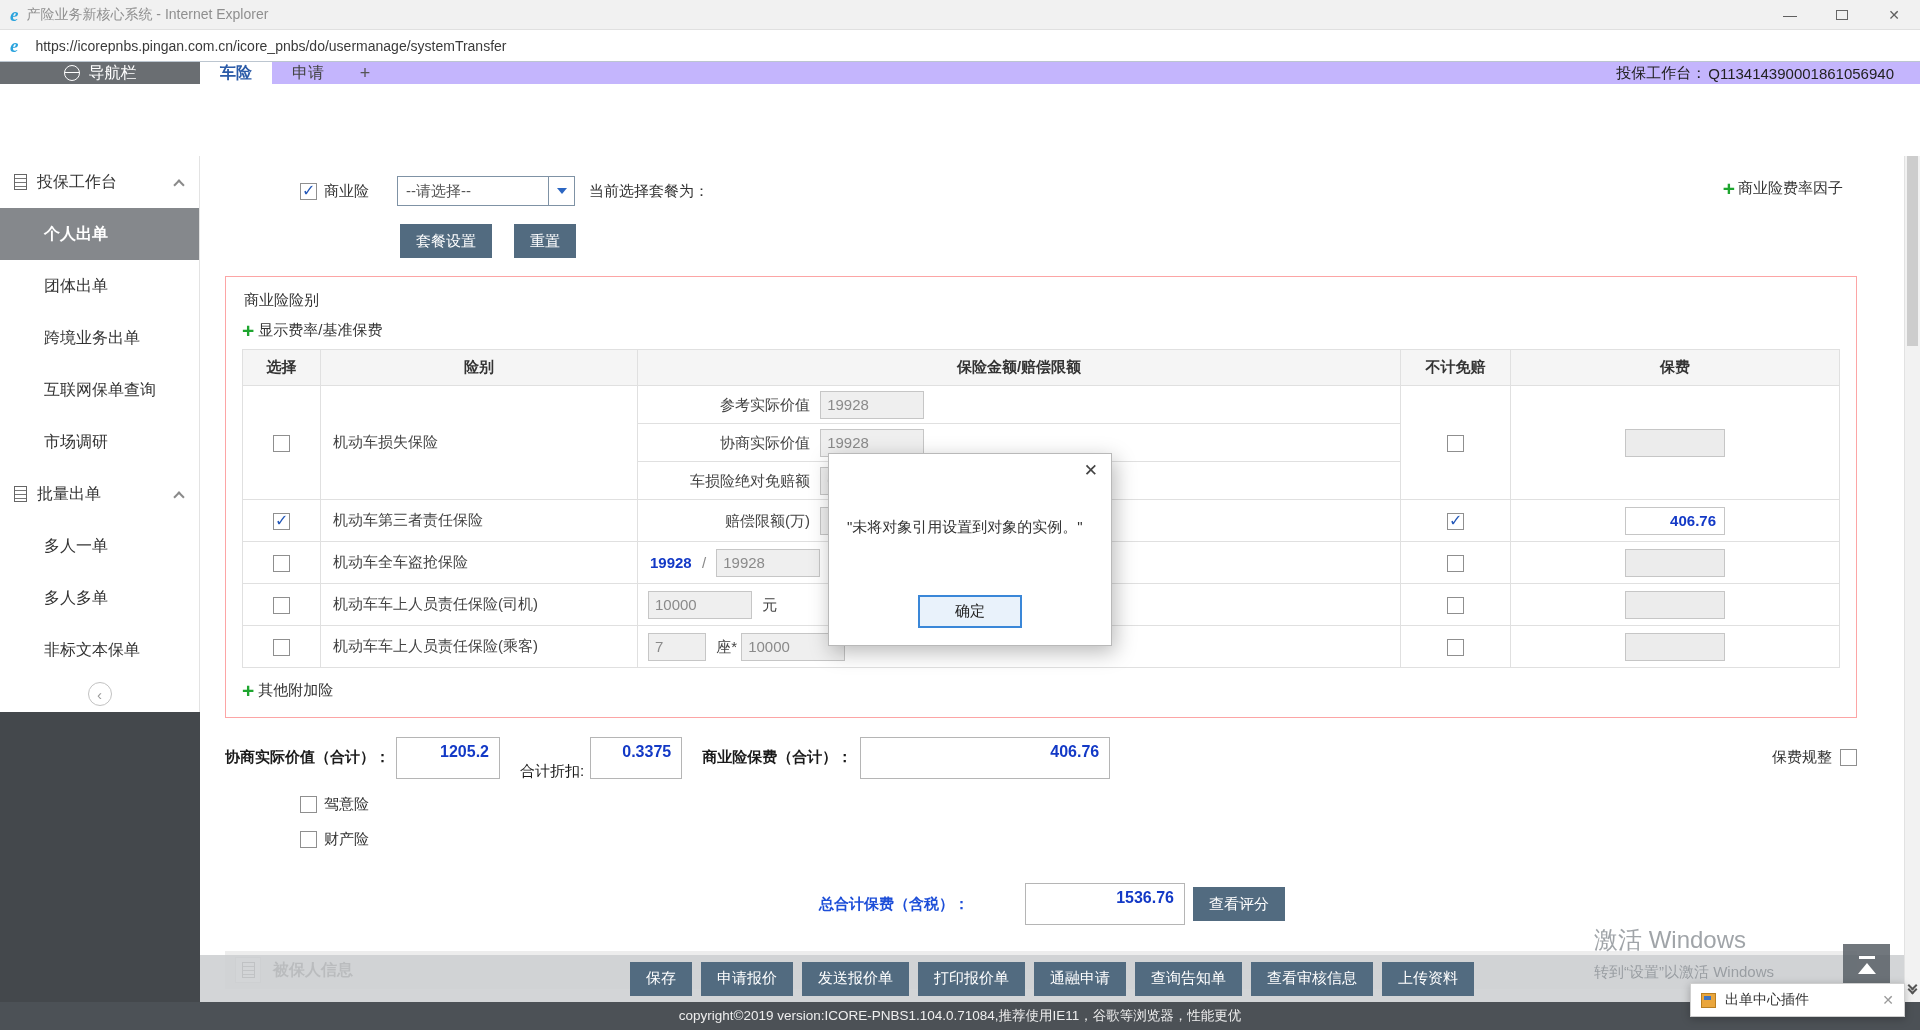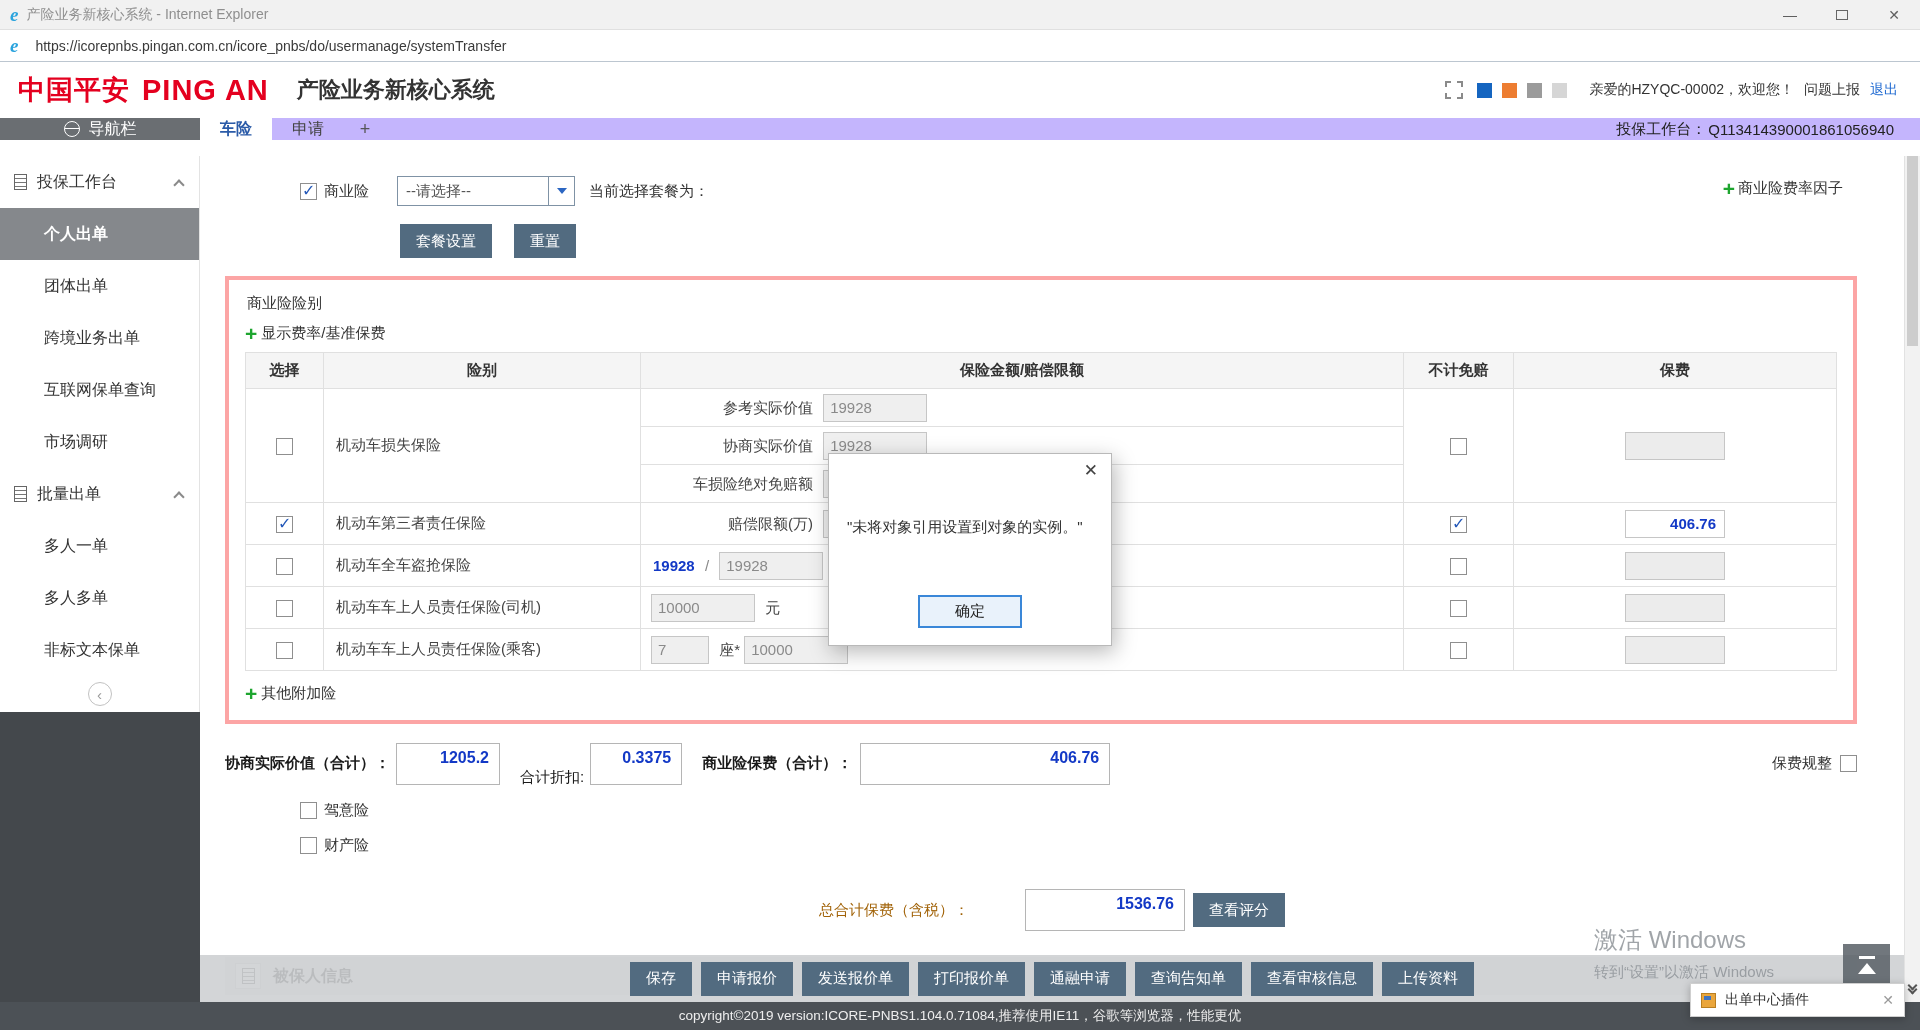--- a/index.html
+++ b/index.html
@@ -69,21 +69,21 @@
   .tri-down { width:0; height:0; border-left:5px solid transparent; border-right:5px solid transparent; border-top:6px solid #2b66c2; }
   .select-disabled { border-color:#cfcfcf; background:#f3f3f3; width:200px; margin-left:10px; }
   .select-disabled .val { color:#b0b0b0; }
   .select-disabled .arrow-box { border-left-color:#cfcfcf; background:#eaeaea; }
   .select-disabled .tri-down { border-top-color:#9a9a9a; }
   .pkg-hint { margin-left:14px; }
 
   .row-buttons { margin:18px 0 0 200px; display:flex; gap:22px; }
   .slate-btn { background:#526b80; color:#fff; border:none; font-size:15px; height:34px; padding:0 16px; display:flex; align-items:center; justify-content:center; font-family:inherit; }
 
-  .panel { margin:18px 47px 0 25px; border:4px solid #fca5a5; padding:12px 16px 14px; }
+  .panel { margin:18px 47px 0 25px; border:1px solid #fca5a5; padding:12px 16px 14px; }
   .panel-title { font-size:15px; color:#333; margin:2px 0 10px 2px; }
   .green-link { display:flex; align-items:center; gap:4px; margin-bottom:8px; font-size:15px; color:#333; }
 
   table.ins-table { width:100%; border-collapse:collapse; table-layout:fixed; }
   .ins-table th, .ins-table td { border:1px solid #e0e0e0; font-size:15px; }
   .ins-table th { background:#f5f5f5; height:36px; font-weight:bold; color:#333; }
   .ins-table td { color:#444; height:42px; }
   .td-center { text-align:center; }
   .risk-name { padding-left:12px; }
   .amt-cell { padding-left:2px; }
@@ -102,21 +102,21 @@
   .tot-label-normal { color:#1a1a1a; margin-left:20px;margin-top:28px; }
   .val-box { border:1px solid #b5b5b5; background:#fff; height:42px; line-height:28px; text-align:right; padding:0 10px; color:#1339c6; font-weight:bold; font-size:16px; margin-left:6px; }
   .w-base { width:104px; } .w-disc { width:92px; } .w-prem { width:250px; margin-left:8px; } .w-grand { width:160px;margin-left:48px; }
   .tot-spacer { flex:1; }
   .round-label { margin-right:8px;font-family:Liberation Mono, monospace; }
 
   .opt-row { margin:14px 0 0 100px; display:flex; align-items:center; }
   .opt-row + .opt-row { margin-top:16px; }
 
   .grand-row { display:flex; align-items:center; justify-content:center; margin-top:34px; gap:8px; }
-  .grand-label { font-weight:normal; color:#a16207; }
+  .grand-label { font-weight:bold; color:#1d4ed8; }
 
   .insured-bar { margin:26px 47px 0 25px; height:38px; background:#ededed; display:flex; align-items:center; gap:12px; padding-left:10px; }
   .bar-icon { width:26px; height:26px; background:#fff; border:1px solid #d5d5d5; display:flex; align-items:center; justify-content:center; }
   .insured-title { font-size:16px; font-weight:bold; color:#333; }
 
   .insured-row { margin:16px 0 0 100px; display:flex; align-items:center; color:#9a9a9a; font-size:15px; }
 
   .action-bar { position:absolute; left:0; right:0; bottom:0; height:47px; background:rgba(205,207,209,0.88); display:flex; align-items:center; justify-content:center; gap:9px; z-index:10; }
 
   
@@ -170,35 +170,20 @@
           <span>✕</span>
         </div>
     </div>
   </div>
 
   <div class="addressbar">
     <span class="ie-icon">e</span>
     <span class="url-text">https://icorepnbs.pingan.com.cn/icore_pnbs/do/usermanage/systemTransfer</span>
   </div>
 
-  <div class="header">
-    <span class="brand-cn">中国平安</span>
-    <span class="brand-en">PING AN</span>
-    <span class="app-title">产险业务新核心系统</span>
-    <div class="header-right">
-      <span class="scan-icon"></span>
-      <span class="sq sq-blue"></span>
-      <span class="sq sq-orange"></span>
-      <span class="sq sq-gray"></span>
-      <span class="sq sq-lightgray"></span>
-      <span class="greeting">亲爱的HZYQC-00002，欢迎您！</span>
-      <span class="report-link">问题上报</span>
-      <span class="logout-link">退出</span>
-    </div>
-  </div>
 
   <div class="navrow">
     <div class="nav-panel">
       <span class="globe-icon"></span>
       <span>导航栏</span>
     </div>
     <div class="tab tab-active">
         <span>车险</span>
       </div>
     <div class="tab">

